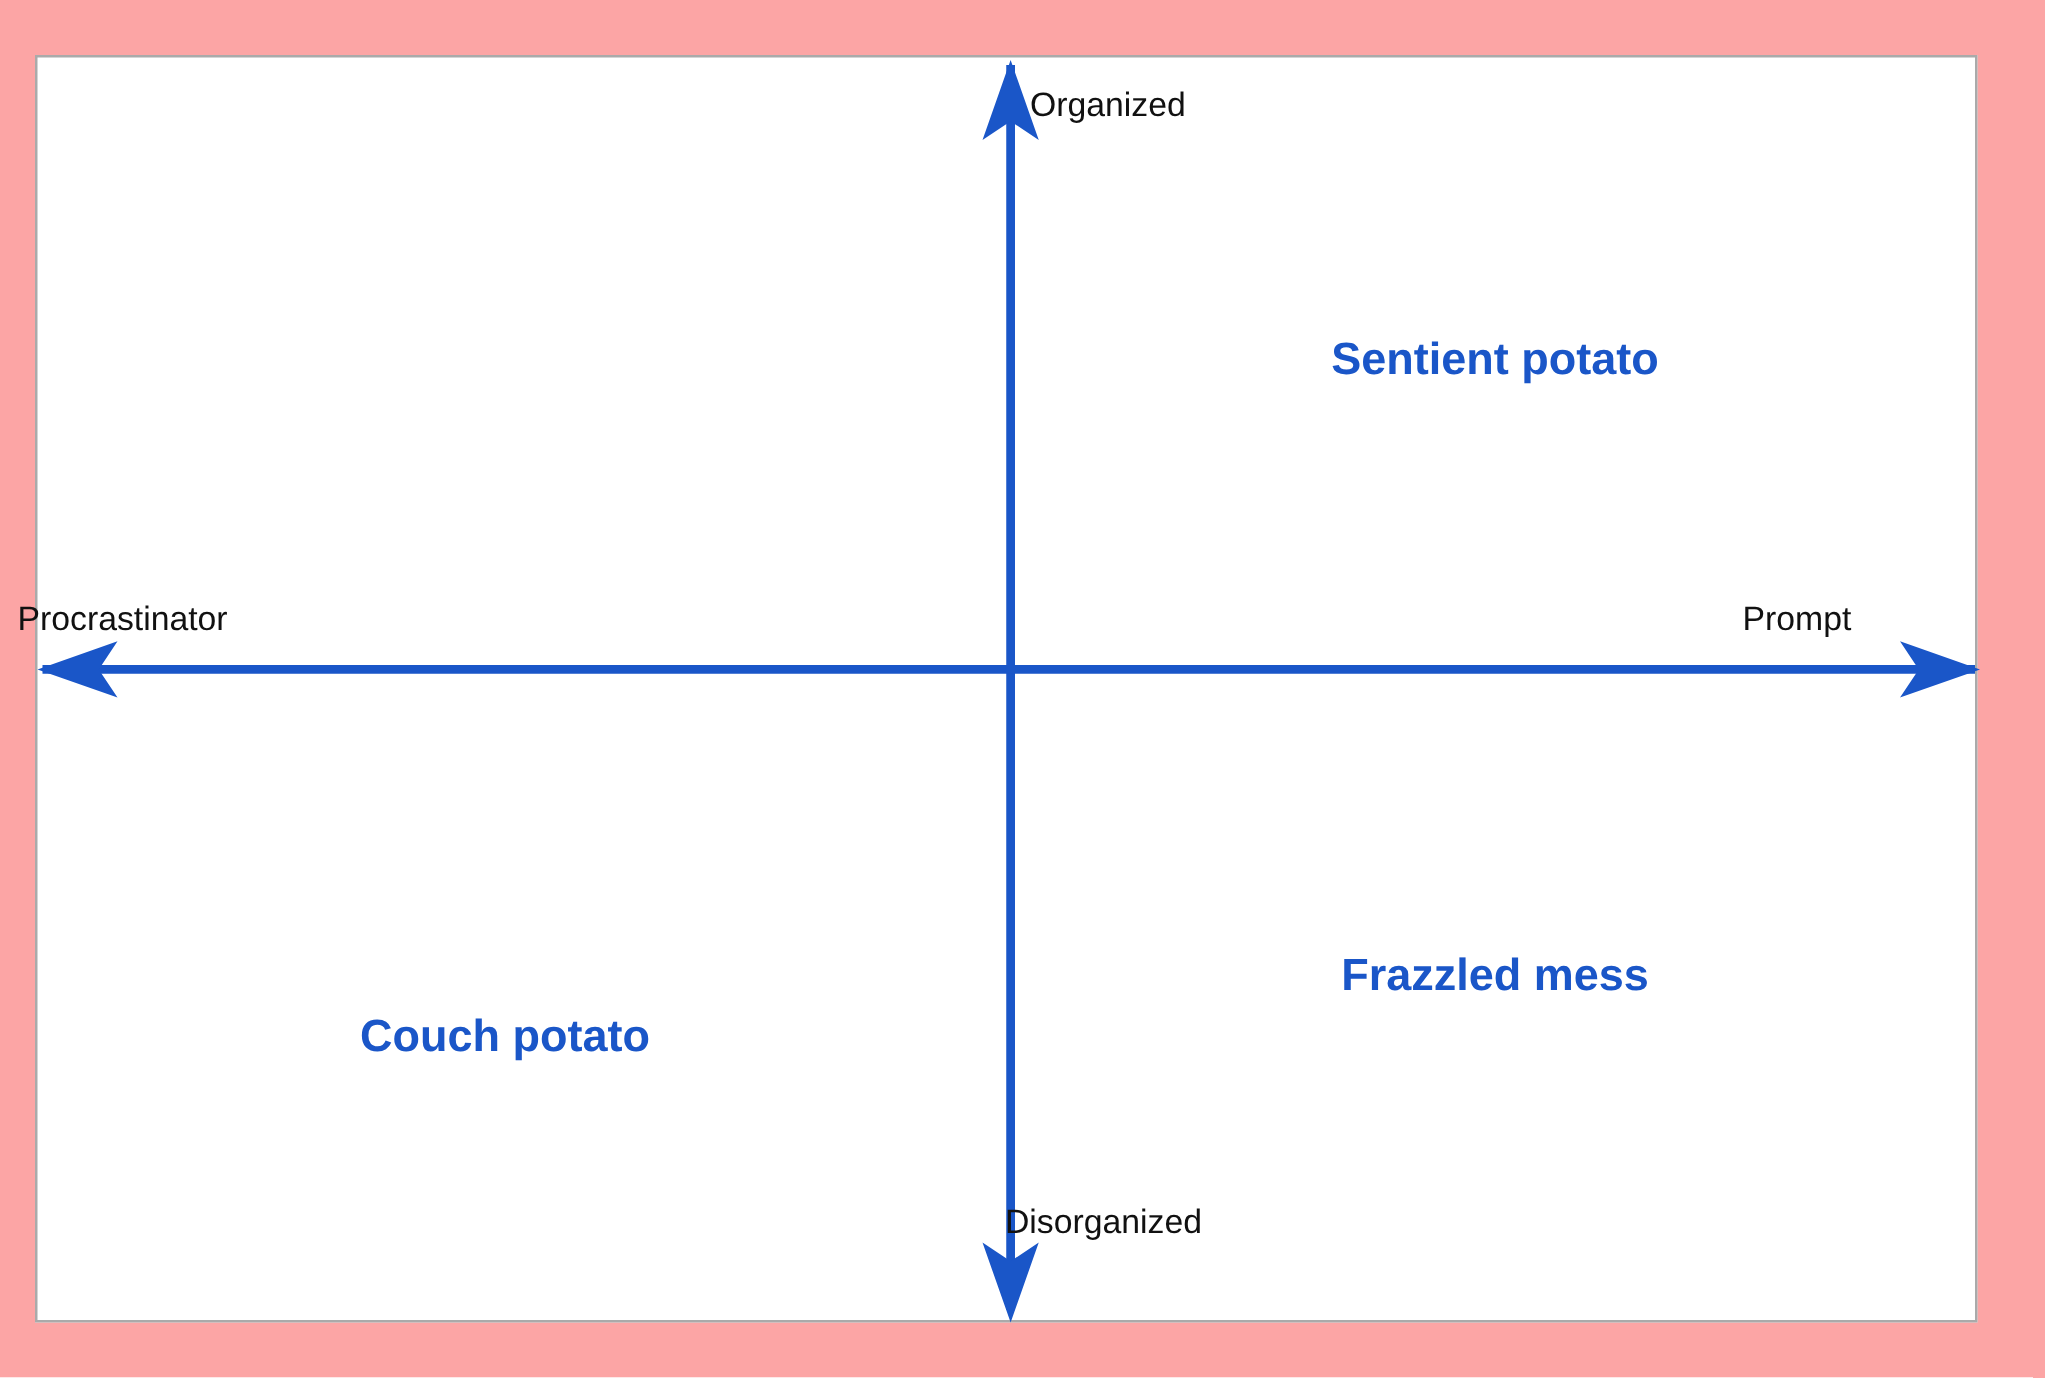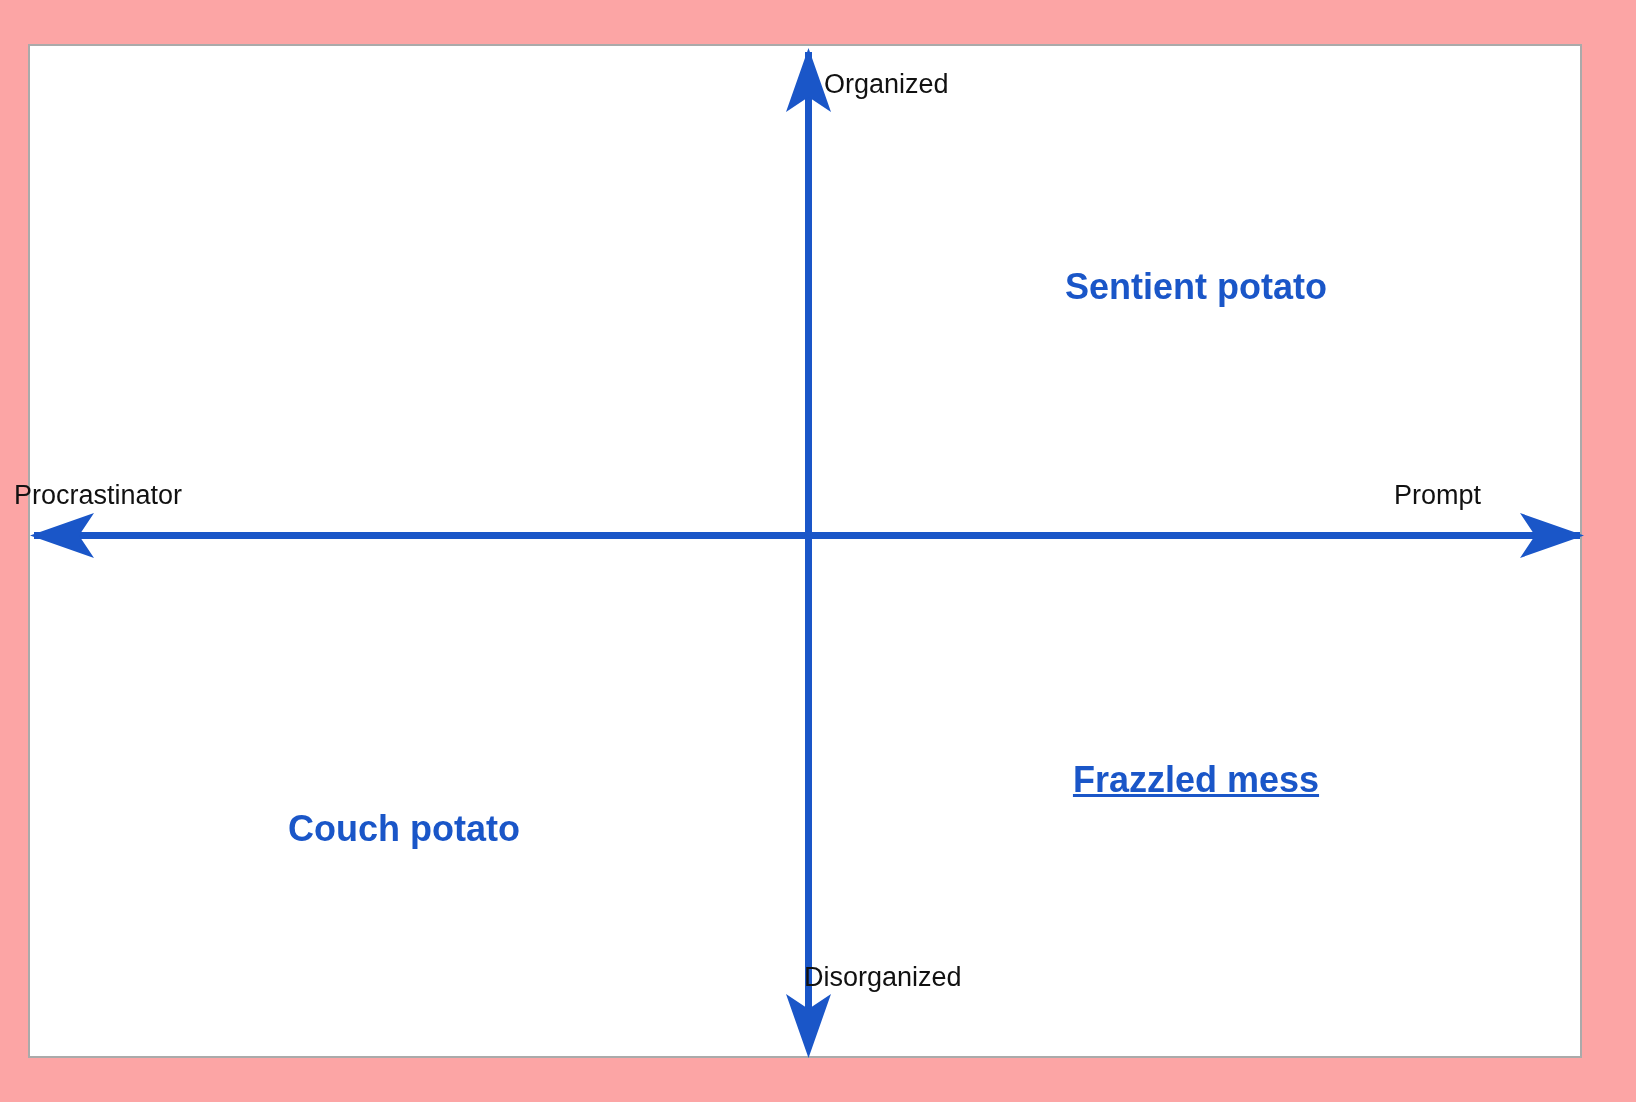--- a/index.html
+++ b/index.html
@@ -67,21 +67,21 @@
     font-size: 36px;
     font-weight: 700;
     color: #1a56c8;
     white-space: nowrap;
     line-height: 1;
     text-align: center;
   }
   #quad-tl { left: 0px;   top: 277px; width: 808px; }
   #quad-tr { left: 808px; top: 269px; width: 776px; }
   #quad-bl { left: 0px;   top: 772px; width: 808px; margin-top: 39px; }
-  #quad-br { left: 808px; top: 762px; width: 776px; text-decoration: underline; }
+  #quad-br { left: 808px; top: 762px; width: 776px; }
 </style>
 </head>
 <body>
 
 <div id="canvas">
 
   <div id="frame"></div>
 
   <svg id="axes" viewBox="0 0 1636 1102" width="1636" height="1102" xmlns="http://www.w3.org/2000/svg">
 

